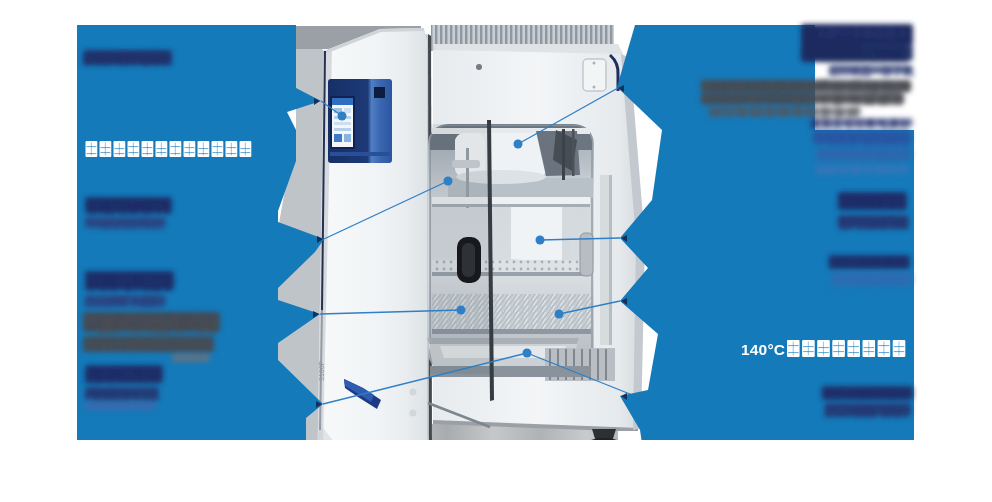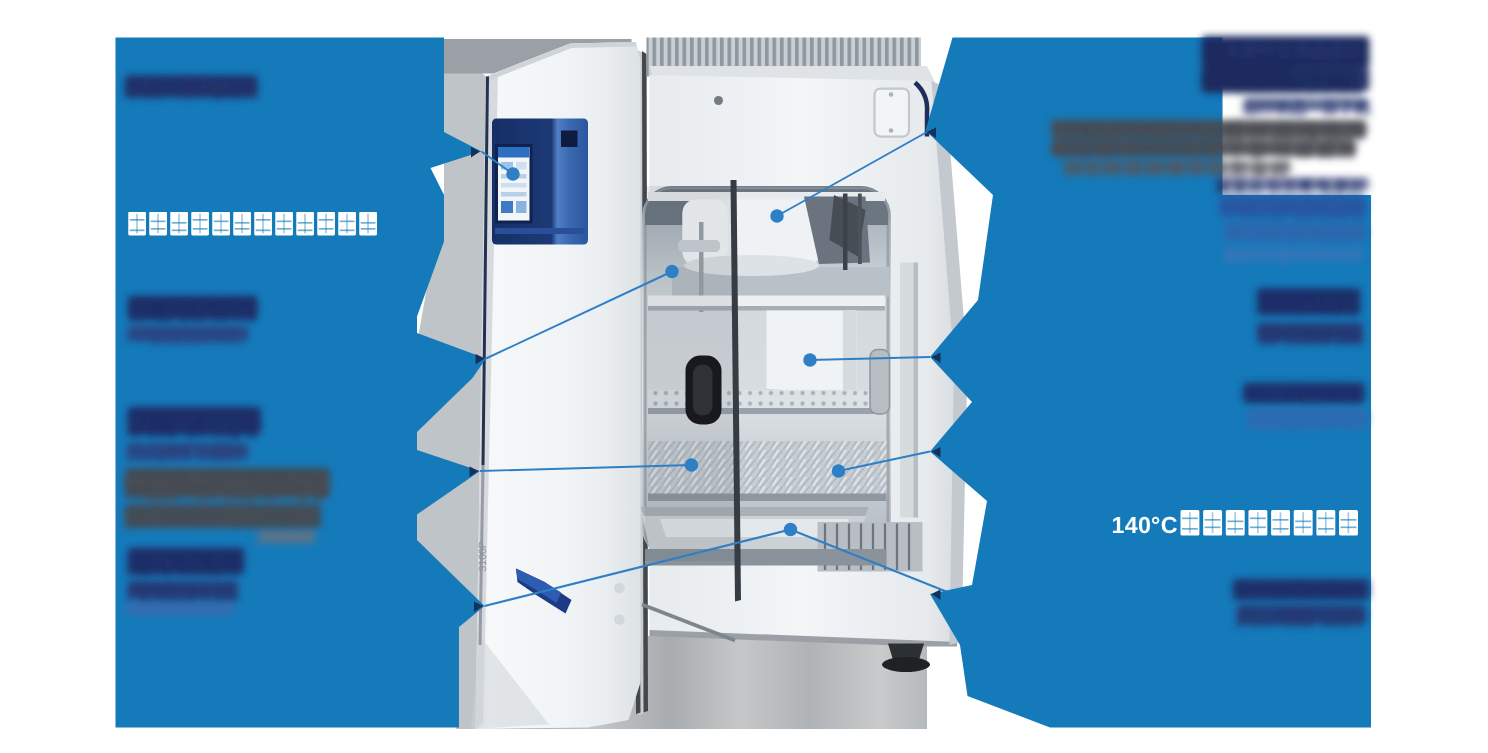--- a/index.html
+++ b/index.html
@@ -1,16 +1,16 @@
 <!DOCTYPE html>
 <html><head>
 <meta charset="utf-8">
 <style>
 html,body{margin:0;padding:0;background:#ffffff;}
-#stage{position:relative;width:992px;height:502px;overflow:hidden;font-family:"Liberation Sans",sans-serif;}
+#stage{position:relative;width:992px;height:440px;overflow:hidden;font-family:"Liberation Sans",sans-serif;}
 </style>
 </head>
 <body>
 <div id="stage">
 <svg width="992" height="502" viewBox="0 0 992 502">
 <defs>
 <filter id="b2" x="-30%" y="-30%" width="160%" height="160%">
           <feGaussianBlur stdDeviation="2.6"></feGaussianBlur>
         </filter>
 <filter id="b1" x="-30%" y="-30%" width="160%" height="160%">

